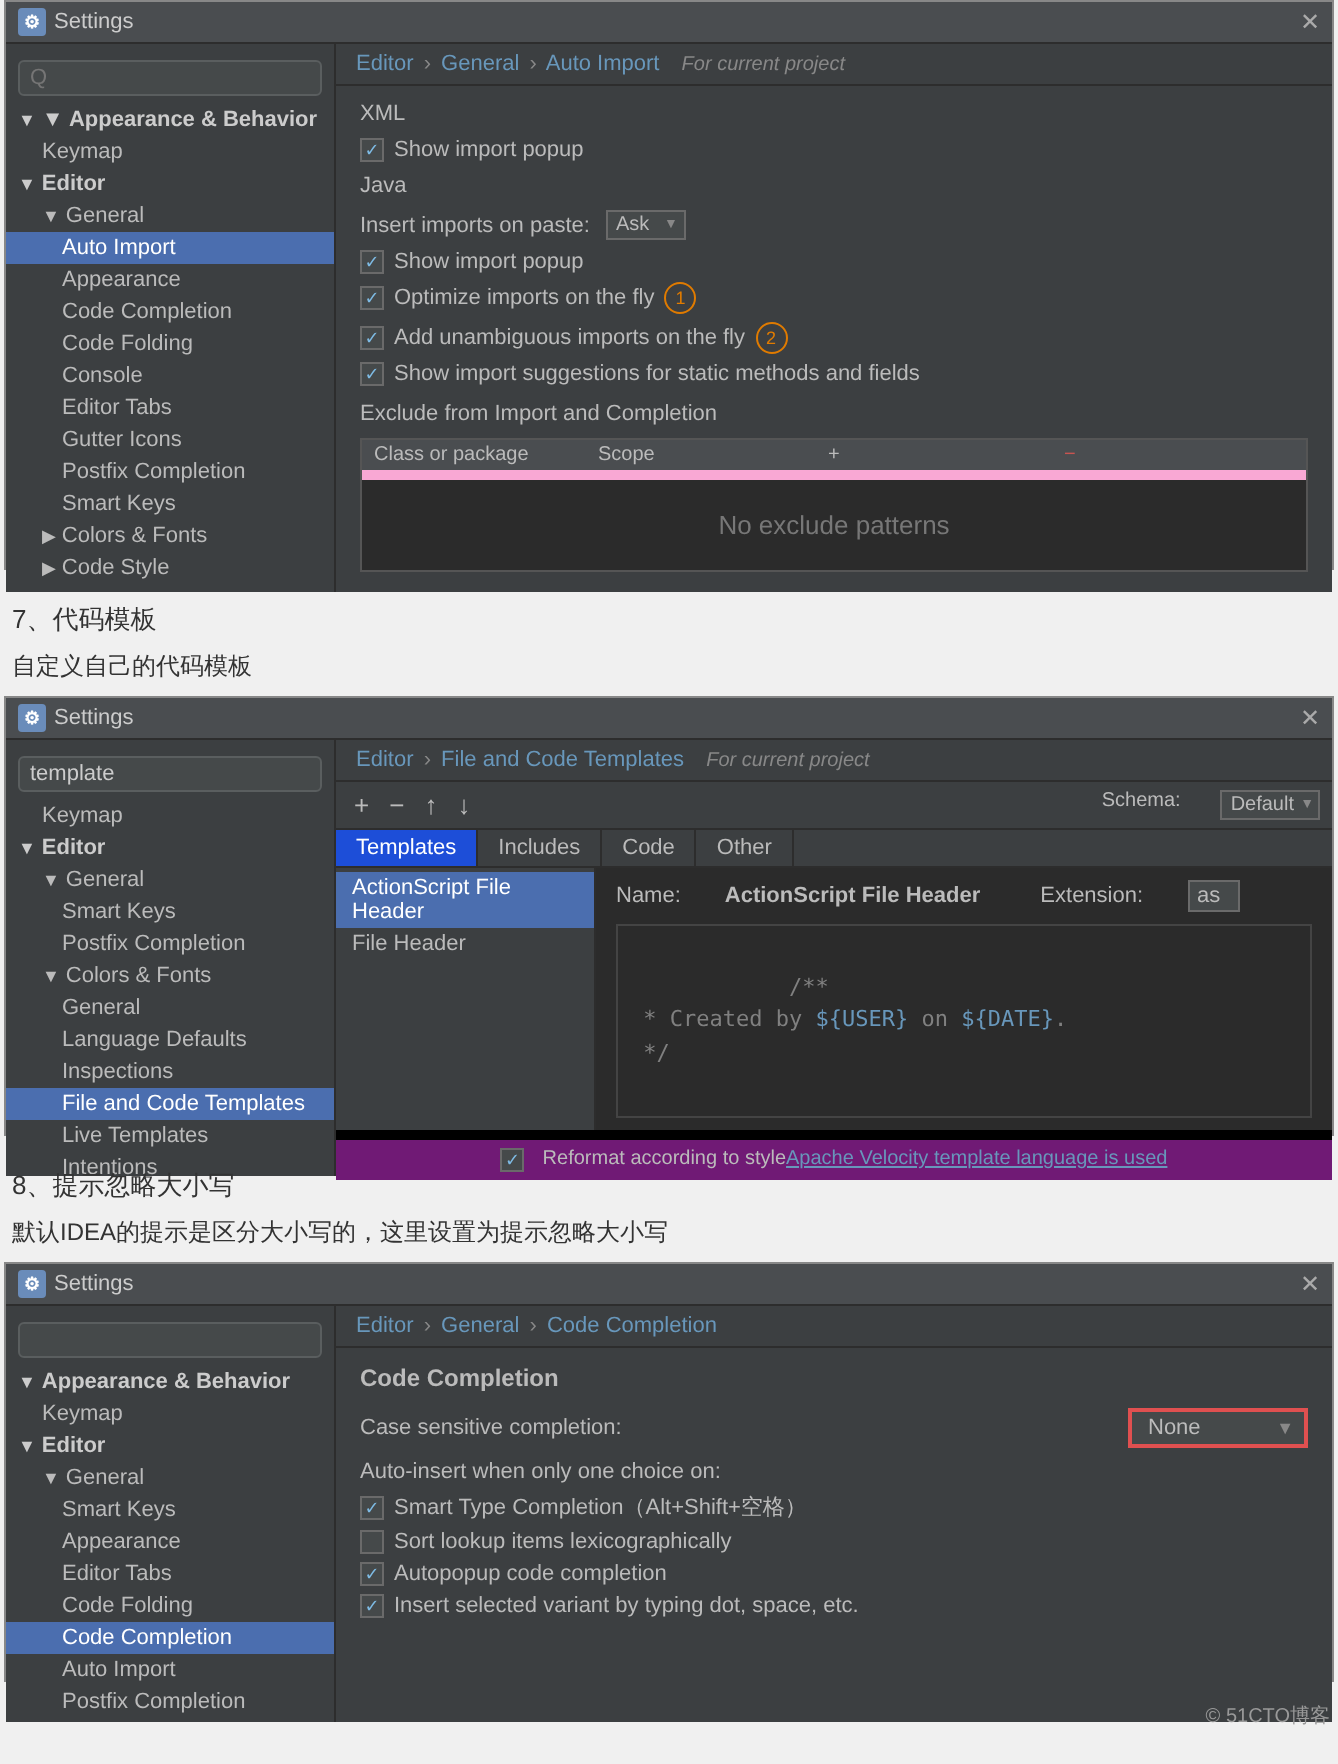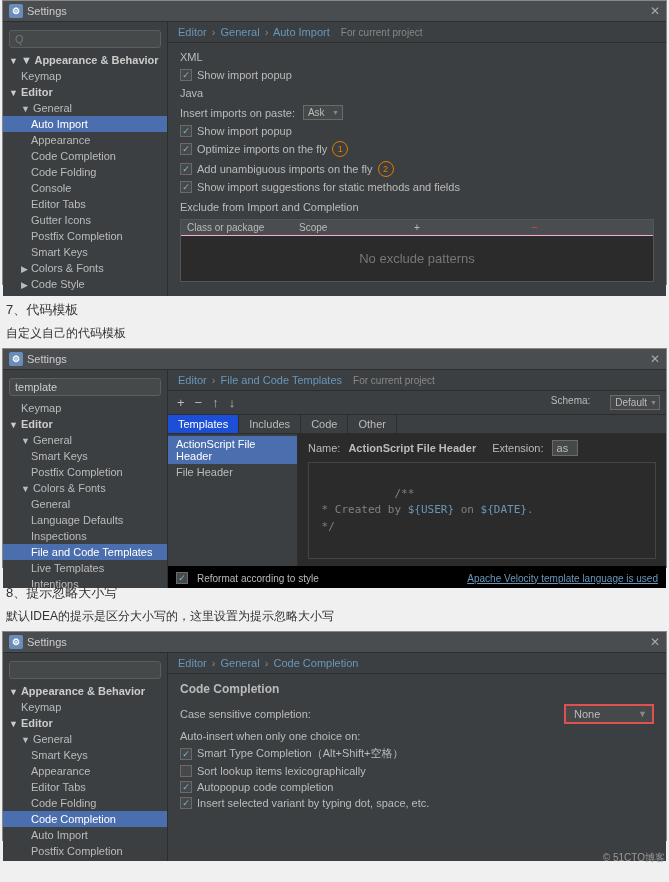--- a/index.html
+++ b/index.html
@@ -120,21 +120,21 @@
     }
 
     .settings-breadcrumb {
       padding: 4px 10px;
       font-size: 11px;
       color: #6897bb;
       border-bottom: 1px solid #2d2d2d;
       background: #3c3f41;
     }
     .breadcrumb-sep { color: #888; margin: 0 2px; }
-    .breadcrumb-note { color: #888; font-size: 10px; margin-left: 8px; }
+    .breadcrumb-note { color: #888; font-style: italic; font-size: 10px; margin-left: 8px; }
 
     .settings-content {
       padding: 8px 12px;
       flex: 1;
       overflow-y: auto;
     }
 
     .content-section-title {
       color: #bbb;
       font-size: 11px;
@@ -207,21 +207,21 @@
     }
 
     .exclude-table {
       border: 1px solid #555;
       margin-top: 6px;
       background: #2b2b2b;
     }
     .exclude-table-header {
       display: flex;
       background: #4a4d50;
-      border-bottom: 1px solid #f9a8d4;
+      border-bottom: 5px solid #f9a8d4;
       padding: 2px 6px;
     }
     .exclude-table-header span {
       color: #bbb;
       font-size: 10px;
       flex: 1;
     }
     .exclude-table-add {
       color: #6a8f45;
       font-size: 13px;
@@ -320,21 +320,21 @@
 
     .ft-editor {
       flex: 1;
       padding: 6px 10px;
       background: #2b2b2b;
     }
     .ft-editor-header {
       display: flex;
       align-items: center;
       margin-bottom: 6px;
-      gap: 8px;
+      gap: 22px;
     }
     .ft-editor-name {
       color: #bbb;
       font-size: 11px;
     }
     .ft-editor-value {
       color: #bbb;
       font-size: 11px;
       font-weight: bold;
     }
@@ -356,24 +356,24 @@
       border: 1px solid #444;
       white-space: pre;
       line-height: 1.5;
     }
     .ft-code .var { color: #6897bb; }
     .ft-code .cmt { color: #808080; }
 
     .ft-footer {
       display: flex;
       align-items: center;
-      justify-content: space-between;
+      justify-content: center;
       padding: 4px 8px;
-      border-top: 2px solid #000000;
-      background: #000000;
+      border-top: 5px solid #000000;
+      background: #701a75;
     }
     .ft-footer-cb { display: flex; align-items: center; gap: 4px; color: #bbb; font-size: 10px; }
     .ft-footer-link { color: #6897bb; font-size: 10px; text-decoration: underline; cursor: pointer; }
 
     
     .cc-content {
       padding: 8px 12px;
     }
     .cc-section-title {
       color: #bbb;

